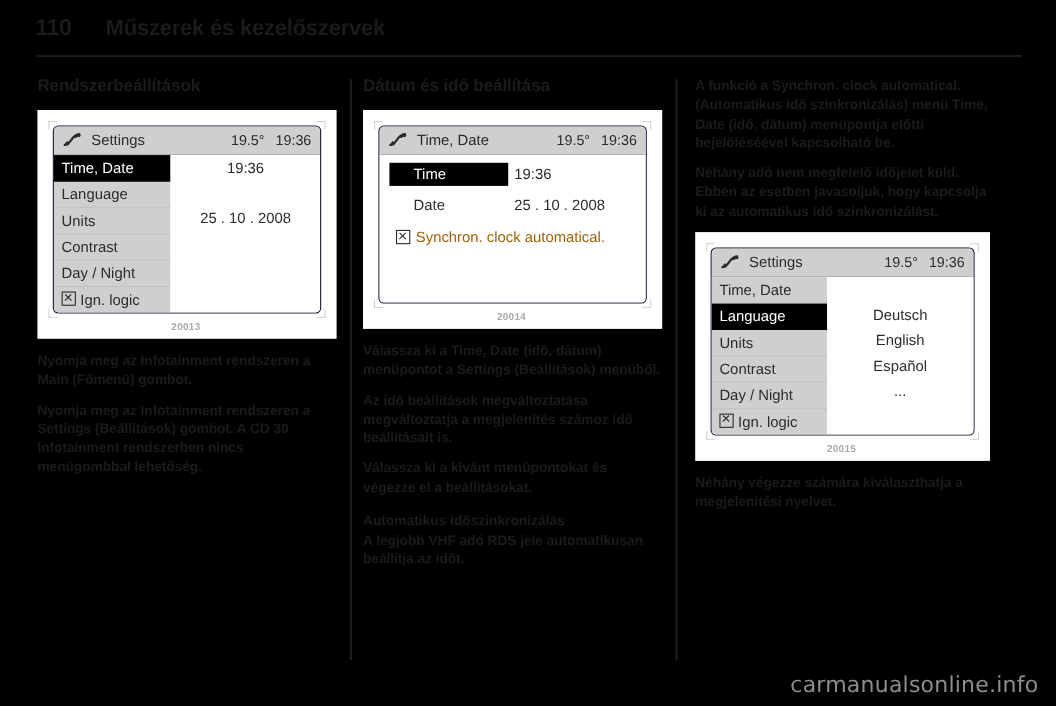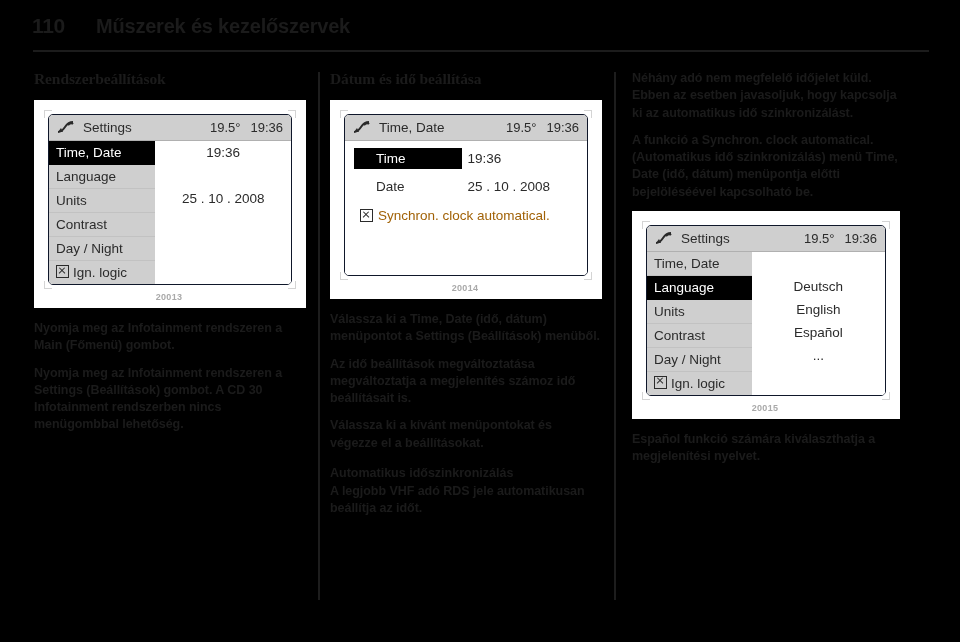--- a/index.html
+++ b/index.html
@@ -77,21 +77,20 @@
   .divider-1 { left: 318px; }
   .divider-2 { left: 614px; }
 
   
   .sect-h {
     font-size: 15.5px;
     font-weight: bold;
     color: #1b1b1b;
     margin: 0 0 12px 0;
     letter-spacing: -0.1px;
-    font-family: Liberation Serif, serif;
   }
   .sub-h {
     font-size: 12.5px;
     font-weight: bold;
     color: #1b1b1b;
     margin: 14px 0 3px 0;
   }
 
   
   p.body {
@@ -412,22 +411,22 @@
 
     <p class="body">Válassza ki a Time, Date (idő, dátum) menüpontot a Settings (Beállítások) menüből.</p>
     <p class="body">Az idő beállítások megváltoztatása megváltoztatja a megjelenítés számoz idő beállításait is.</p>
     <p class="body">Válassza ki a kívánt menüpontokat és végezze el a beállításokat.</p>
 
     <h3 class="sub-h">Automatikus időszinkronizálás</h3>
     <p class="body">A legjobb VHF adó RDS jele automatikusan beállítja az időt.</p>
   </div>
 
   <div class="col col-3">
+    <p class="body">A funkció a Synchron. clock automatical. (Automatikus idő szinkronizálás) menü Time, Date (idő, dátum) menüpontja előtti bejelöléséével kapcsolható be.</p>
     <p class="body">Néhány adó nem megfelelő időjelet küld. Ebben az esetben javasoljuk, hogy kapcsolja ki az automatikus idő szinkronizálást.</p>
-    <p class="body">A funkció a Synchron. clock automatical. (Automatikus idő szinkronizálás) menü Time, Date (idő, dátum) menüpontja előtti bejelöléséével kapcsolható be.</p>
 
 
     <div class="figure">
       <div class="screen-wrap">
         <span class="tick tl"></span>
         <span class="tick tr"></span>
         <span class="tick bl"></span>
         <span class="tick br"></span>
         <div class="screen">
           <div class="screen-bar">
@@ -460,16 +459,17 @@
               <div class="value-line">Español</div>
               <div class="value-line">...</div>
               <div class="value-line blank">&nbsp;</div>
             </div>
           </div>
         </div>
       </div>
       <div class="fig-caption">20015</div>
     </div>
 
-    <p class="body">Español funkció számára kiválaszthatja a megjelenítési nyelvet.</p>
+    <p class="body">Néhány végezze számára kiválaszthatja a megjelenítési nyelvet.</p>
   </div>
 
+  <div class="watermark">carmanualsonline.info</div>
 </div>
 
 </body></html>

